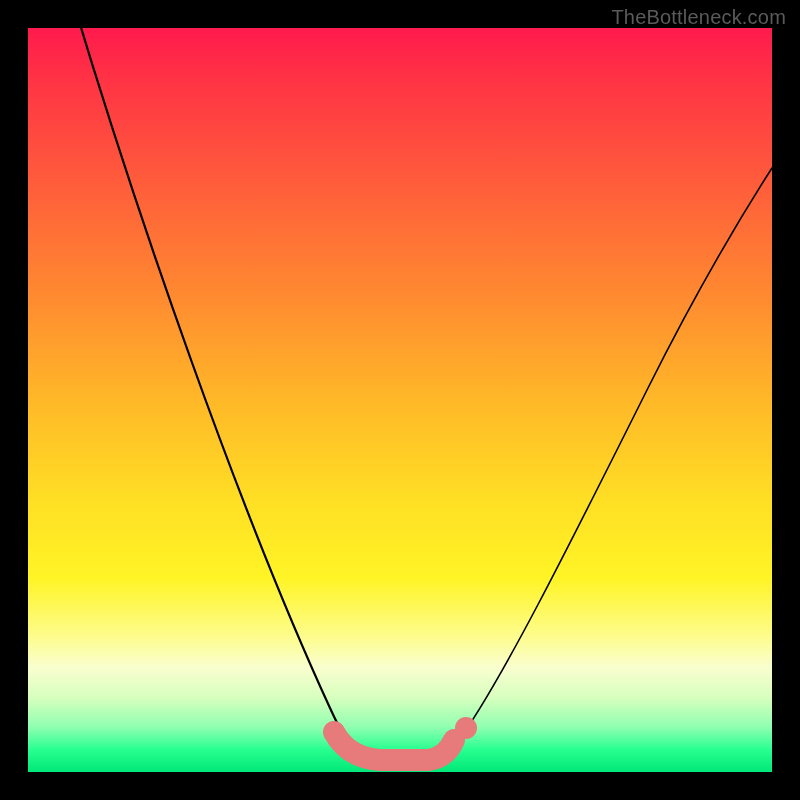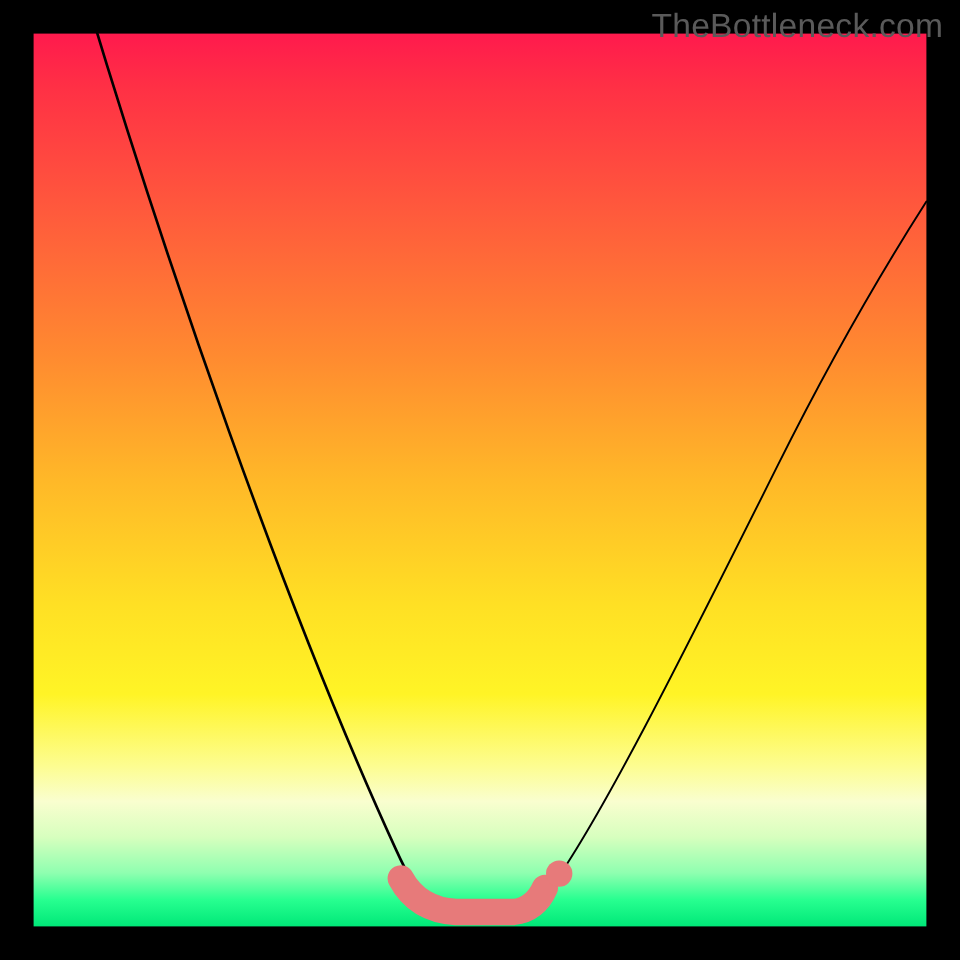--- a/index.html
+++ b/index.html
@@ -37,21 +37,21 @@
       #8fffb0 94%,
       #28ff90 97%,
       #00e878 100%
     );
   }
   .watermark {
     position: absolute;
     top: 6px;
     right: 14px;
     color: #5a5a5a;
-    font-size: 28px;
+    font-size: 20px;
     font-weight: 500;
     letter-spacing: 0.2px;
     pointer-events: none;
   }
   svg.curve {
     position: absolute;
     inset: 0;
     width: 744px;
     height: 744px;
     overflow: visible;

